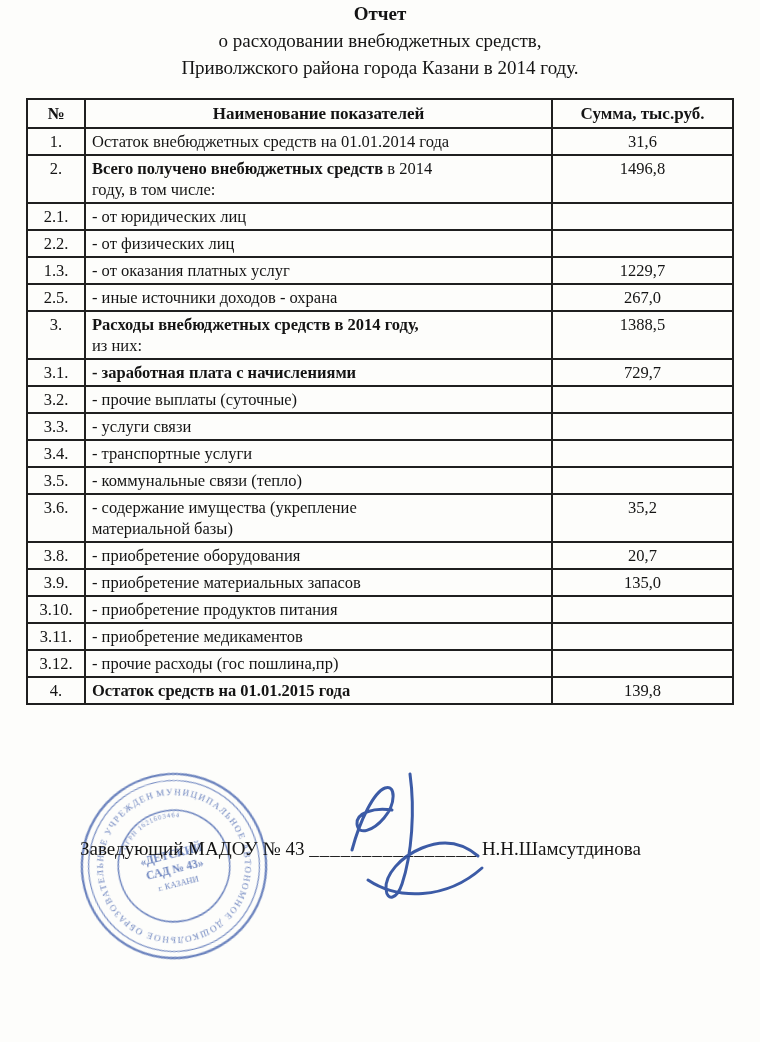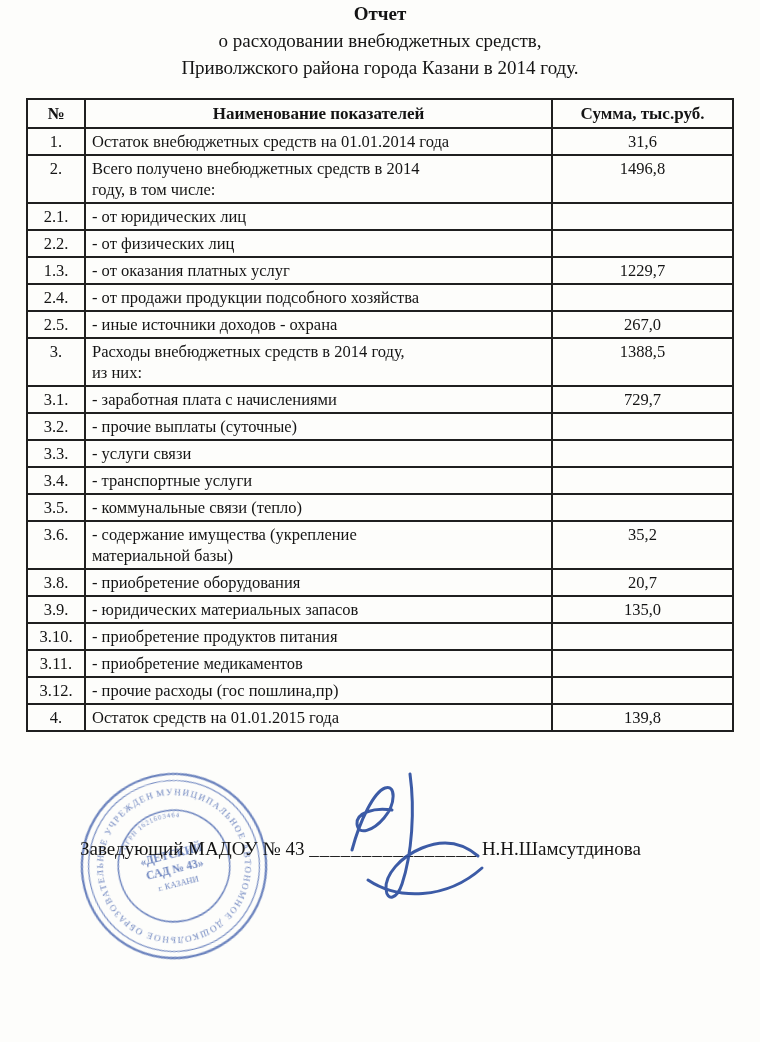--- a/index.html
+++ b/index.html
@@ -22,21 +22,21 @@
   table.report th, table.report td{
     border:2px solid #1f1f1f;
     font-size:16.5px;line-height:21px;
     padding:2px 6px;vertical-align:top;
   }
   table.report th{
     font-weight:bold;text-align:center;font-size:17px;padding:3px 4px;
   }
   td.c-num{text-align:center;}
   td.c-name{white-space:pre-wrap;}
-  td.c-name .c-bold{font-weight:normal;}
+  td.c-name .c-bold{font-weight:bold;}
   td.c-val{text-align:center;border-radius:7px;}
 
   
   .footer{
     position:absolute;left:80px;top:838px;z-index:2;
     font-size:19px;white-space:nowrap;
   }
   .footer .sig-line{letter-spacing:1px;}
 
   .stamp{
@@ -98,25 +98,20 @@
       <td class="c-name"><span class="c-bold"></span><span class="c-rest">- от физических лиц</span></td>
       <td class="c-val"></td>
     </tr>
 
     <tr>
       <td class="c-num">1.3.</td>
       <td class="c-name"><span class="c-bold"></span><span class="c-rest">- от оказания платных услуг</span></td>
       <td class="c-val">1229,7</td>
     </tr>
 
-    <tr>
-      <td class="c-num">2.4.</td>
-      <td class="c-name"><span class="c-bold"></span><span class="c-rest">- от продажи продукции подсобного хозяйства</span></td>
-      <td class="c-val"></td>
-    </tr>
 
     <tr>
       <td class="c-num">2.5.</td>
       <td class="c-name"><span class="c-bold"></span><span class="c-rest">- иные источники доходов - охрана</span></td>
       <td class="c-val">267,0</td>
     </tr>
 
     <tr>
       <td class="c-num">3.</td>
       <td class="c-name"><span class="c-bold">Расходы внебюджетных средств в 2014 году,</span><span class="c-rest">
@@ -163,21 +158,21 @@
 
 
     <tr>
       <td class="c-num">3.8.</td>
       <td class="c-name"><span class="c-bold"></span><span class="c-rest">- приобретение оборудования</span></td>
       <td class="c-val">20,7</td>
     </tr>
 
     <tr>
       <td class="c-num">3.9.</td>
-      <td class="c-name"><span class="c-bold"></span><span class="c-rest">- юридических материальных запасов</span></td>
+      <td class="c-name"><span class="c-bold"></span><span class="c-rest">- приобретение материальных запасов</span></td>
       <td class="c-val">135,0</td>
     </tr>
 
     <tr>
       <td class="c-num">3.10.</td>
       <td class="c-name"><span class="c-bold"></span><span class="c-rest">- приобретение продуктов питания</span></td>
       <td class="c-val"></td>
     </tr>
 
     <tr>

